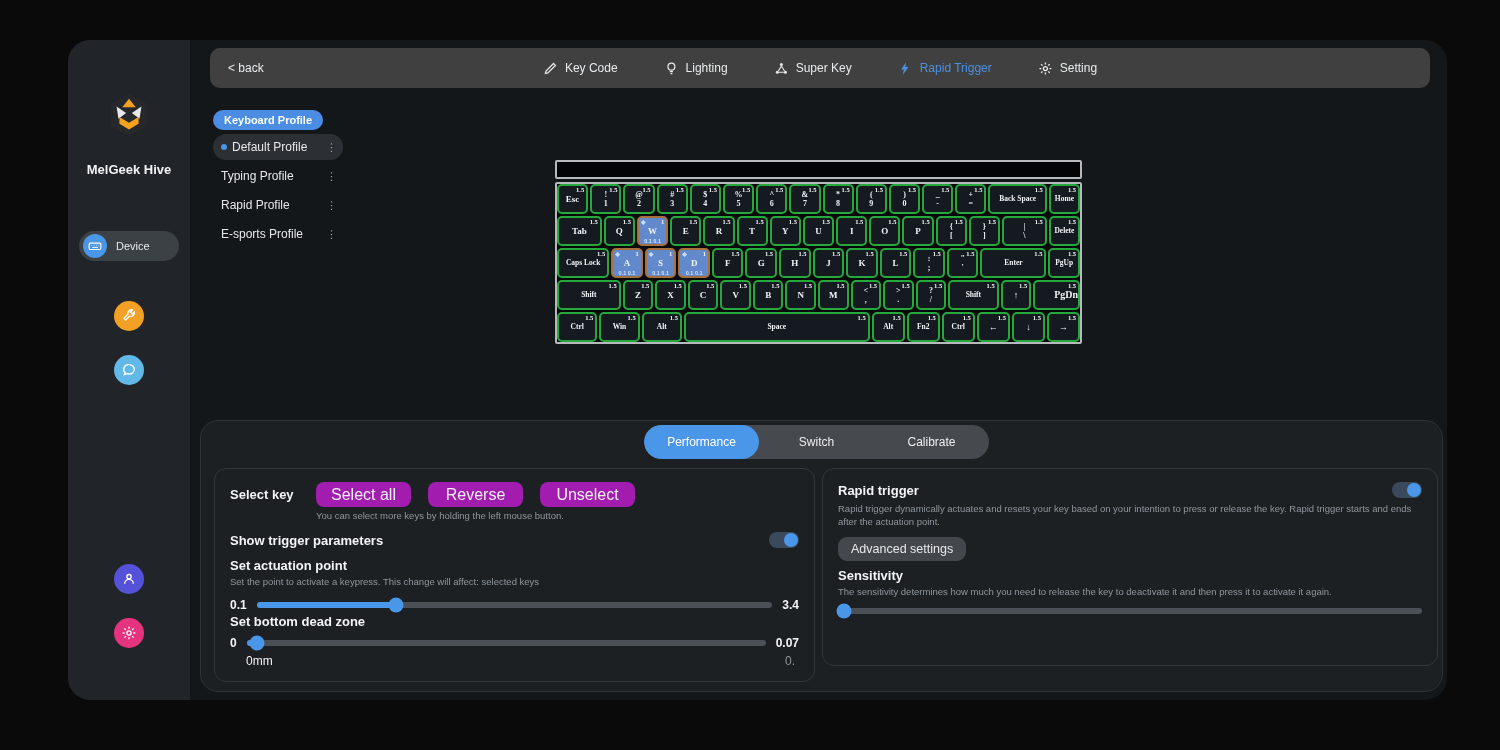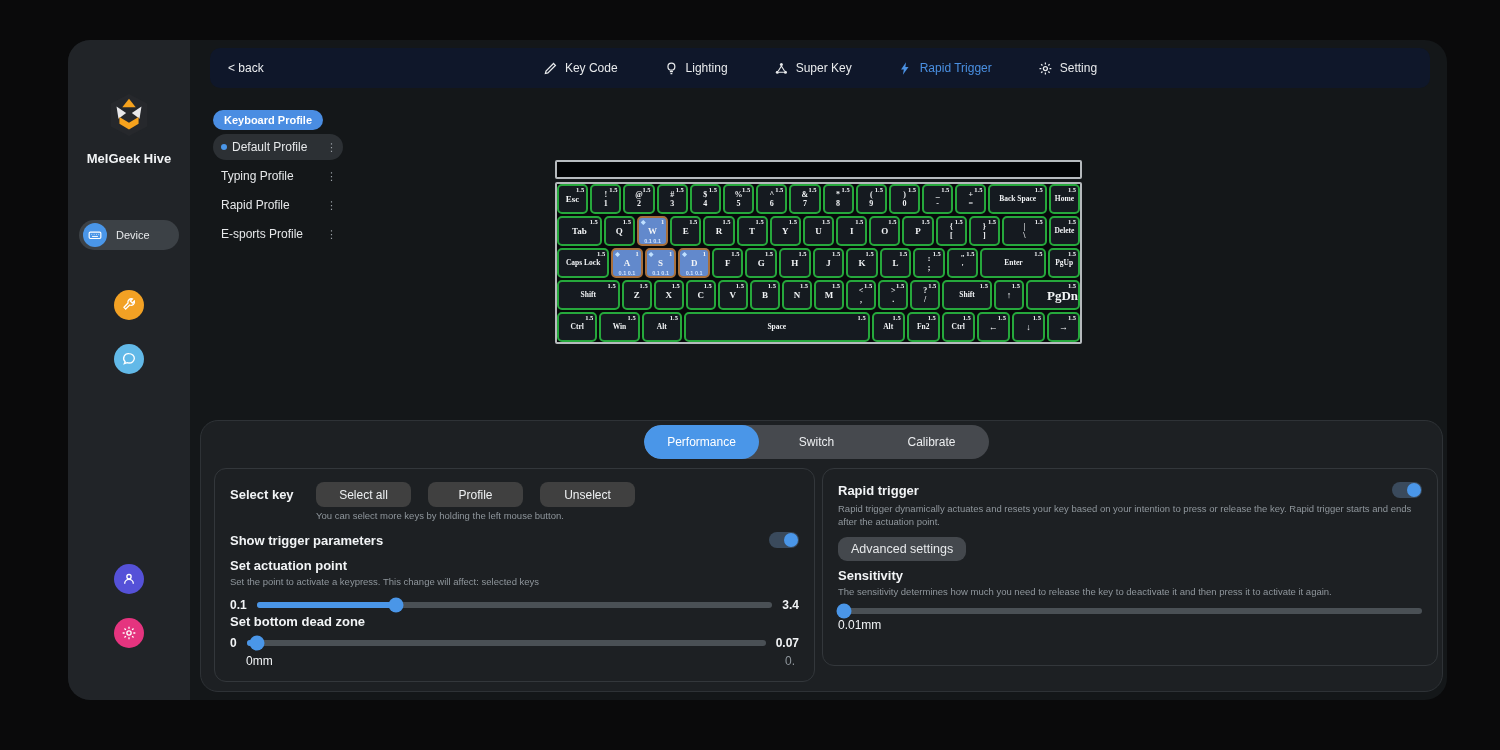--- a/index.html
+++ b/index.html
@@ -2,29 +2,29 @@
 <html><head>
 <meta charset="utf-8">
 <style>
   * { margin:0; padding:0; box-sizing:border-box; }
   html,body { width:1500px; height:750px; background:#0a0a0b; font-family:"Liberation Sans", sans-serif; overflow:hidden; position:relative; }
   .abs { position:absolute; }
 
   
   .app { left:68px; top:40px; width:1379px; height:660px; background:#141719; border-radius:22px; }
   .sidebar { left:68px; top:40px; width:122px; height:660px; background:#212428; border-radius:22px 0 0 22px; display:flex; flex-direction:column; align-items:center; }
-  .brand { color:#f2f4f6; font-size:13px; font-weight:bold; margin-top:9px; }
+  .brand { color:#f2f4f6; font-size:13px; font-weight:bold; margin-top:20px; }
   .device-pill { margin-top:54px; width:100px; height:30px; background:#3c4146; border-radius:15px; display:flex; align-items:center; gap:9px; padding-left:4px; cursor:pointer; }
   .device-pill .dev-ic { width:24px; height:24px; border-radius:50%; background:#4a96e8; display:flex; align-items:center; justify-content:center; color:#fff; }
   .device-pill span.lbl { color:#e8eaec; font-size:11px; }
   .qicon { width:30px; height:30px; border-radius:50%; display:flex; align-items:center; justify-content:center; color:#fff; cursor:pointer; }
   .qicon svg { width:16px; height:16px; }
 
   
-  .navbar { left:210px; top:48px; width:1220px; height:40px; background:#0f172a; border-radius:10px; display:flex; align-items:center; }
+  .navbar { left:210px; top:48px; width:1220px; height:40px; background:#404040; border-radius:10px; display:flex; align-items:center; }
   .back { color:#eceef0; font-size:12px; margin-left:18px; cursor:pointer; }
   .nav-items { position:absolute; left:50%; transform:translateX(-50%); display:flex; gap:46px; align-items:center; }
   .nav-item { display:flex; align-items:center; gap:7px; color:#e8eaec; font-size:12px; cursor:pointer; white-space:nowrap; }
   .nav-item svg { width:15px; height:15px; }
   .nav-item.active { color:#4a90e2; }
 
   
   .profiles { left:213px; top:110px; width:130px; }
   .prof-header { display:inline-block; background:#4a8de2; color:#fff; font-size:11px; font-weight:bold; padding:4px 11px; border-radius:12px; cursor:pointer; }
   .prof-item { height:26px; margin-top:3px; display:flex; align-items:center; color:#e6e8ea; font-size:12px; padding:0 6px 0 8px; cursor:pointer; }
@@ -53,21 +53,21 @@
   .tabbar { left:644px; top:425px; height:34px; background:#46494e; border-radius:17px; display:flex; padding:0; overflow:hidden; }
   .tab { width:115px; height:34px; display:flex; align-items:center; justify-content:center; color:#eceef0; font-size:12px; cursor:pointer; border-radius:17px; }
   .tab.active { background:#4a96e8; color:#fff; }
 
   .inner { border:1px solid #33373b; border-radius:12px; background:#1d2023; }
   .ipanel-left  { left:214px; top:468px; width:601px; height:214px; padding:13px 15px; }
   .ipanel-right { left:822px; top:468px; width:616px; height:198px; padding:13px 15px; }
 
   .h13 { color:#f2f4f6; font-size:13px; font-weight:bold; }
   .desc { color:#8f969c; font-size:9.5px; margin-top:3px; line-height:1.35; }
-  .btn { background:#404040; color:#eef0f2; font-size:12px; border-radius:8px; height:25px; display:flex; align-items:center; justify-content:center; cursor:pointer; }
+  .btn { background:#a21caf; color:#eef0f2; font-size:16px; border-radius:8px; height:25px; display:flex; align-items:center; justify-content:center; cursor:pointer; }
   .selrow { display:flex; align-items:center; gap:16px; }
   .selrow .btn { width:95px; }
   .hint { color:#8f969c; font-size:9.5px; margin:3px 0 0 86px; }
   .rowflex { display:flex; align-items:center; justify-content:space-between; }
 
   .toggle { width:30px; height:16px; border-radius:8px; background:#3a4a5c; position:relative; cursor:pointer; flex:none; }
   .toggle .knob { position:absolute; right:1px; top:1px; width:14px; height:14px; border-radius:50%; background:#4a96e8; }
 
   .slider-row { display:flex; align-items:center; gap:10px; margin-top:9px; }
   .slider-row .minmax { color:#f2f4f6; font-size:12px; font-weight:bold; white-space:nowrap; }
@@ -517,21 +517,21 @@
           </div>
           <div class="key" style="flex-grow: 1.75;">
             <span style="font-size:7.5px;">Shift</span>
             <span class="toplab">1.5</span>
           </div>
           <div class="key" style="flex-grow: 1;">
             <span style="">↑</span>
             <span class="toplab">1.5</span>
           </div>
           <div class="key" style="flex-grow: 1;">
-            <span style="font-size:13px;margin-left:19px;">PgDn</span>
+            <span style="font-size:10px;margin-left:19px;">PgDn</span>
             <span class="toplab">1.5</span>
           </div>
         </div>
         <div class="kb-row">
           <div class="key" style="flex-grow: 1.25;">
             <span style="font-size:7.5px;">Ctrl</span>
             <span class="toplab">1.5</span>
           </div>
           <div class="key" style="flex-grow: 1.25;">
             <span style="font-size:7.5px;">Win</span>
@@ -579,21 +579,21 @@
     <div class="tab active">Performance</div>
     <div class="tab">Switch</div>
     <div class="tab">Calibrate</div>
   </div>
 
 <div class="abs inner ipanel-left">
   <div class="selrow">
     <span class="h13" style="width:70px;">Select key</span>
     <div id="select-buttons" style="display:flex; gap:17px;">
         <div class="btn">Select all</div>
-        <div class="btn">Profile</div>
+        <div class="btn">Reverse</div>
         <div class="btn">Unselect</div>
       </div>
   </div>
   <div class="hint">You can select more keys by holding the left mouse button.</div>
 
   <div class="rowflex" style="margin-top:11px;">
     <span class="h13">Show trigger parameters</span>
     <div class="toggle">
         <div class="knob"></div>
       </div>
@@ -635,16 +635,13 @@
   <div class="desc" style="margin-top:5px;">Rapid trigger dynamically actuates and resets your key based on your intention to press or release the key. Rapid trigger starts and ends after the actuation point.</div>
   <span class="adv-btn">Advanced settings</span>
   <div class="h13" style="margin-top:7px;">Sensitivity</div>
   <div class="desc">The sensitivity determines how much you need to release the key to deactivate it and then press it to activate it again.</div>
   <div class="slider-row" style="margin-top:10px;">
     <div class="track">
       <div class="fill" style="width: 1%;"></div>
         <div class="thumb" style="left: 1%;"></div>
     </div>
   </div>
-  <div class="valrow" style="text-align:left;">
-    <span>0.01mm</span>
-  </div>
 </div>
 
 </body></html>

